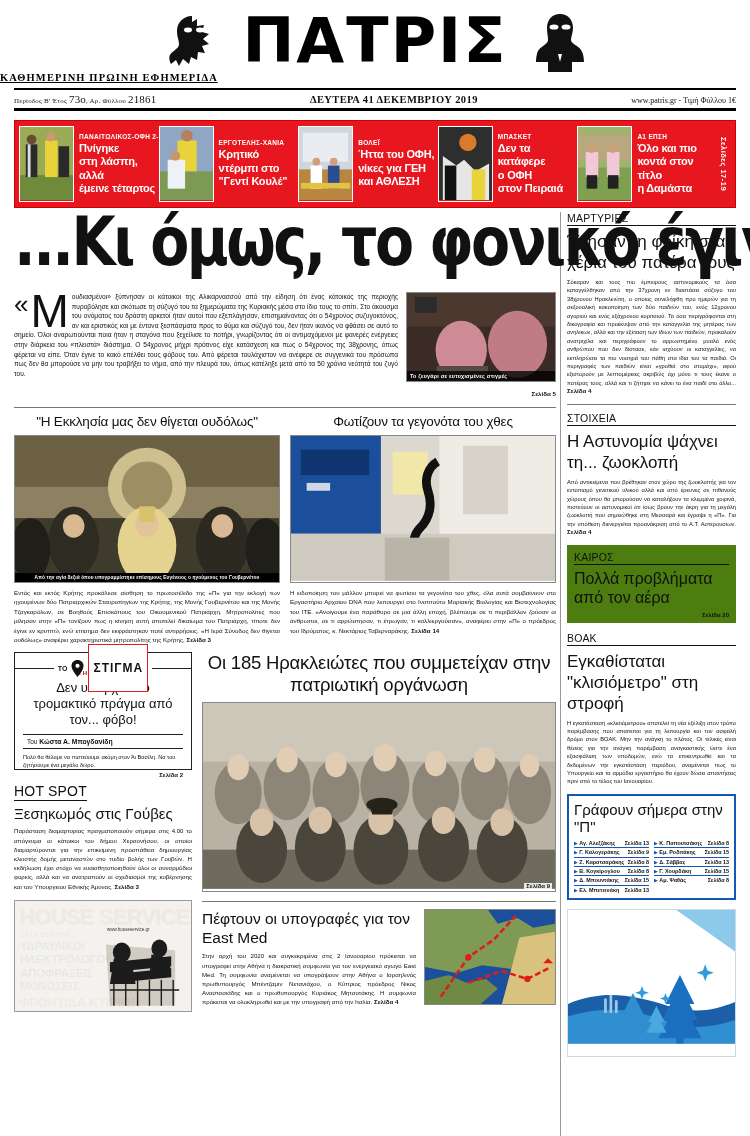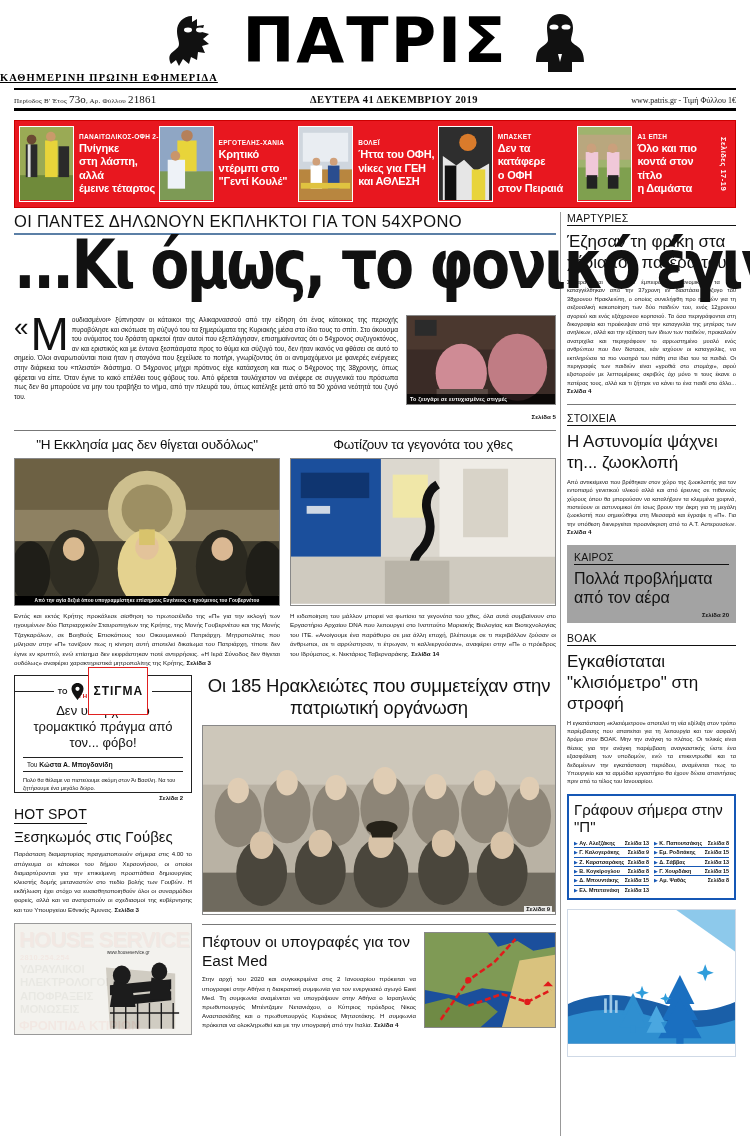--- a/index.html
+++ b/index.html
@@ -153,21 +153,21 @@
   .east-head { font-size: 15.5px; line-height: 19px; margin-bottom: 4px; }
   .east-body { font-size: 6.1px; line-height: 9.2px; text-align: justify; }
   .east-map { flex: 0 0 132px; height: 96px; position: relative; overflow: hidden; border: 1px solid #888; }
 
   
   .rc-kick { font-size: 10.5px; letter-spacing: .2px; border-bottom: 1.4px solid #111; display:block; padding-bottom:1px;}
   .rc-head { font-size: 17px; line-height: 21px; margin: 5px 0 5px 0; }
   .rc-body { font-size: 5.7px; line-height: 8.4px; text-align: justify; }
   .rc-rule { border-top: 1px solid #777; margin: 8px 0 7px 0; }
   .kairos {
-    background: #a3a3a3; padding: 6px 7px 5px 7px; margin: 8px 0 9px 0;
+    background: #4d7c0f; padding: 6px 7px 5px 7px; margin: 8px 0 9px 0;
   }
   .kairos .rc-kick { border-bottom-color:#111; }
   .kairos-head { font-size: 16px; line-height: 19px; margin-top: 4px; }
   .kairos-ref { text-align: right; font-weight: 700; font-size: 6px; margin-top: 5px;}
 
   .grafoun { border: 2px solid #1557b5; padding: 5px 5px 4px 5px; margin-top: 8px; }
   .grafoun-title { font-size: 15px; line-height: 17px; margin-bottom: 4px; }
   .gtab { display: flex; gap: 5px; }
   .gcol { flex: 1 1 0; min-width: 0; }
   .grow { display: flex; justify-content: space-between; align-items: center;
@@ -324,21 +324,20 @@
 η Δαμάστα</div>
       </div>
     </div>
     <div class="sp-side">Σελίδες 17-19</div>
   </div>
 
   <div class="main">
 
     <div class="col-left">
 
-      <div class="kicker-lead">ΟΙ ΠΑΝΤΕΣ ΔΗΛΩΝΟΥΝ ΕΚΠΛΗΚΤΟΙ ΓΙΑ ΤΟΝ 54ΧΡΟΝΟ</div>
       <div class="lead-head">...Κι όμως, το φονικό έγινε</div>
 
       <div class="lead-body">
         <div class="lead-text">
           <span class="dropquote">«</span><span class="dropcap">Μ</span><span>ουδιασμένοι» ξύπνησαν οι κάτοικοι της Αλικαρνασσού από την είδηση ότι ένας κάτοικος της περιοχής πυροβόλησε και σκότωσε τη σύζυγό του τα ξημερώματα της Κυριακής μέσα στο ίδιο τους το σπίτι. Στο άκουσμα του ονόματος του δράστη αρκετοί ήταν αυτοί που εξεπλάγησαν, επισημαίνοντας ότι ο 54χρονος συζυγοκτόνος, αν και εριστικός και με έντονα ξεσπάσματα προς το θύμα και σύζυγό του, δεν ήταν ικανός να φθάσει σε αυτό το σημείο. Όλοι αναρωτιούνται ποια ήταν η σταγόνα που ξεχείλισε το ποτήρι, γνωρίζοντας ότι οι αντιμαχόμενοι με φανερές ενέργειες στην διάρκεια του «πλειστά» διάστημα. Ο 54χρονος μήχρι πρότινος είχε κατάσχεση και πως ο 54χρονος της 38χρονης, όπως φέρεται να είπε. Όταν έγινε το κακό επέλθει τους φόβους του. Από φέρεται τουλάχιστον να ανέφερε σε συγγενικά του πρόσωπα πως δεν θα μπορούσε να μην του τραβήξει το νήμα, από την πλευρά του, όπως κατέληξε μετά από τα 50 χρόνια νεότητά του ζυγό του.</span>
         </div>
         <div class="lead-photo">
           <svg class="ph" viewBox="0 0 150 90" preserveAspectRatio="none">
             <rect width="150" height="90" fill="#3a2b26"></rect>
             <rect x="0" y="0" width="150" height="34" fill="#4b382f"></rect>

